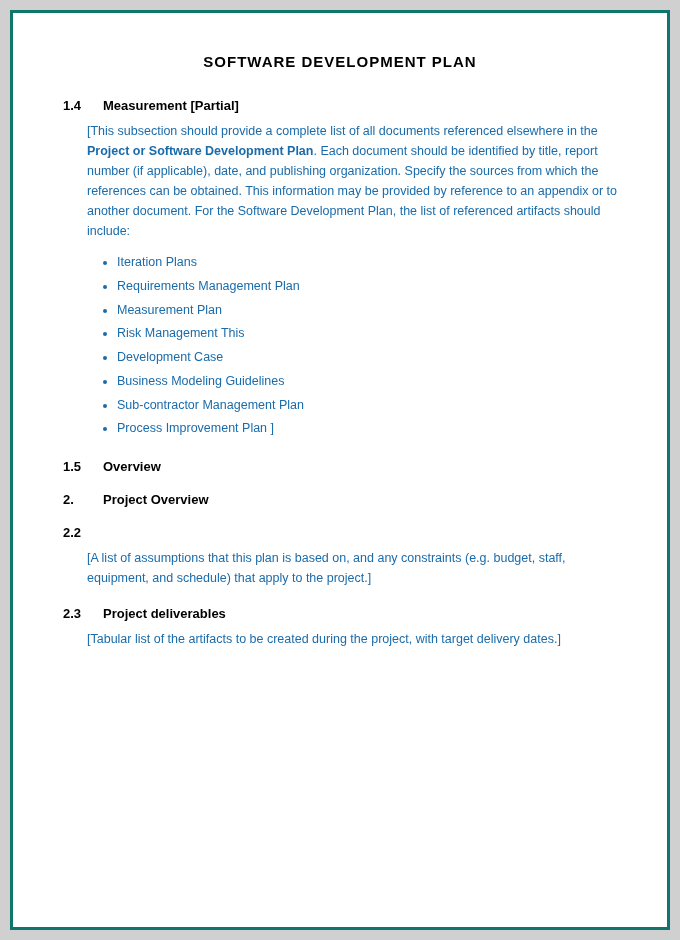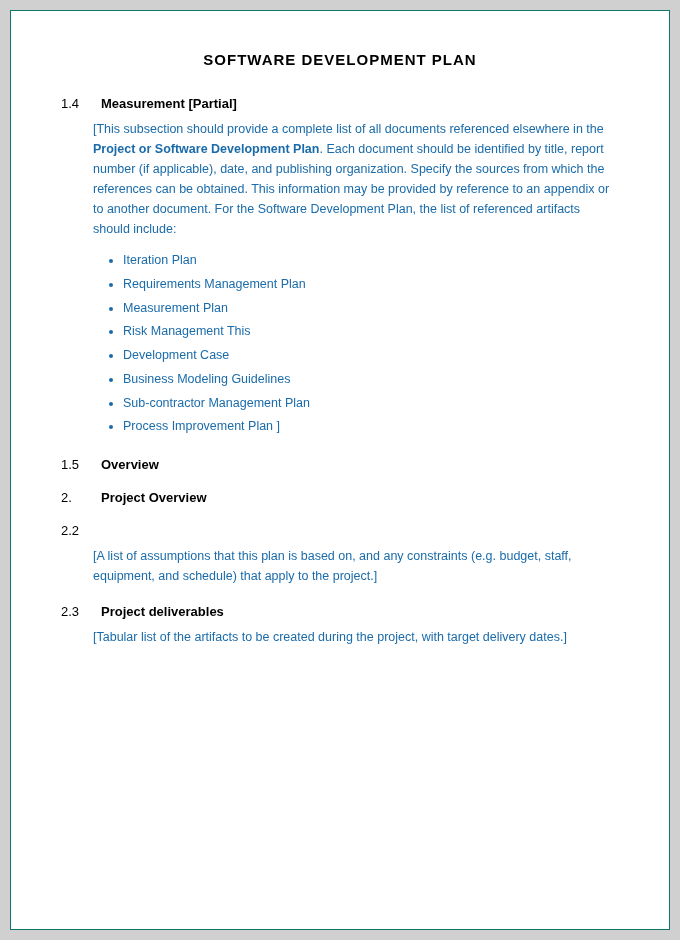--- a/index.html
+++ b/index.html
@@ -16,21 +16,21 @@
       min-height: 940px;
       font-family: Arial, sans-serif;
     }
 
     .page {
       width: 660px;
       min-height: 920px;
       background: #ffffff;
       margin: 10px;
       padding: 40px 50px 40px 50px;
-      border: 1px solid #0f766e;
+      border: 3px solid #0f766e;
     }
 
     .page-title {
       text-align: center;
       font-size: 15px;
       font-weight: bold;
       letter-spacing: 1px;
       color: #000000;
       margin-bottom: 28px;
       font-family: Arial, sans-serif;
@@ -41,34 +41,34 @@
     }
 
     .section-header {
       display: flex;
       align-items: flex-start;
       margin-bottom: 8px;
     }
 
     .section-number {
       font-size: 13px;
-      font-weight: normal;
+      font-weight: bold;
       color: #000000;
       min-width: 40px;
       padding-top: 0;
     }
 
     .section-title {
       font-size: 13px;
       font-weight: bold;
       color: #000000;
     }
 
     .section-body {
-      margin-left: 32px;
+      margin-left: 24px;
     }
 
     .instruction-text {
       font-size: 12.5px;
       color: #1a6baa;
       line-height: 1.6;
       margin-bottom: 10px;
     }
 
     .instruction-text strong {
@@ -100,21 +100,21 @@
       <span class="section-number">1.4</span>
       <span class="section-title">Measurement [Partial]</span>
     </div>
     <div class="section-body">
       <p class="instruction-text">
         [This subsection should provide a complete list of all documents referenced elsewhere in the
         <strong>Project or Software Development Plan</strong>.
         Each document should be identified by title, report number (if applicable), date, and publishing organization.  Specify the sources from which the references can be obtained.  This information may  be provided by reference to an appendix or to another document.  For the Software Development Plan, the list of referenced artifacts should include:
       </p>
       <ul class="bullet-list">
-        <li>Iteration Plan</li>
+        <li>Iteration Plans</li>
         <li>Requirements Management Plan</li>
         <li>Measurement Plan</li>
         <li>Risk Management This</li>
         <li>Development Case</li>
         <li>Business Modeling Guidelines</li>
         <li>Sub-contractor Management Plan</li>
         <li>Process Improvement Plan ]</li>
       </ul>
     </div>
   </div>

